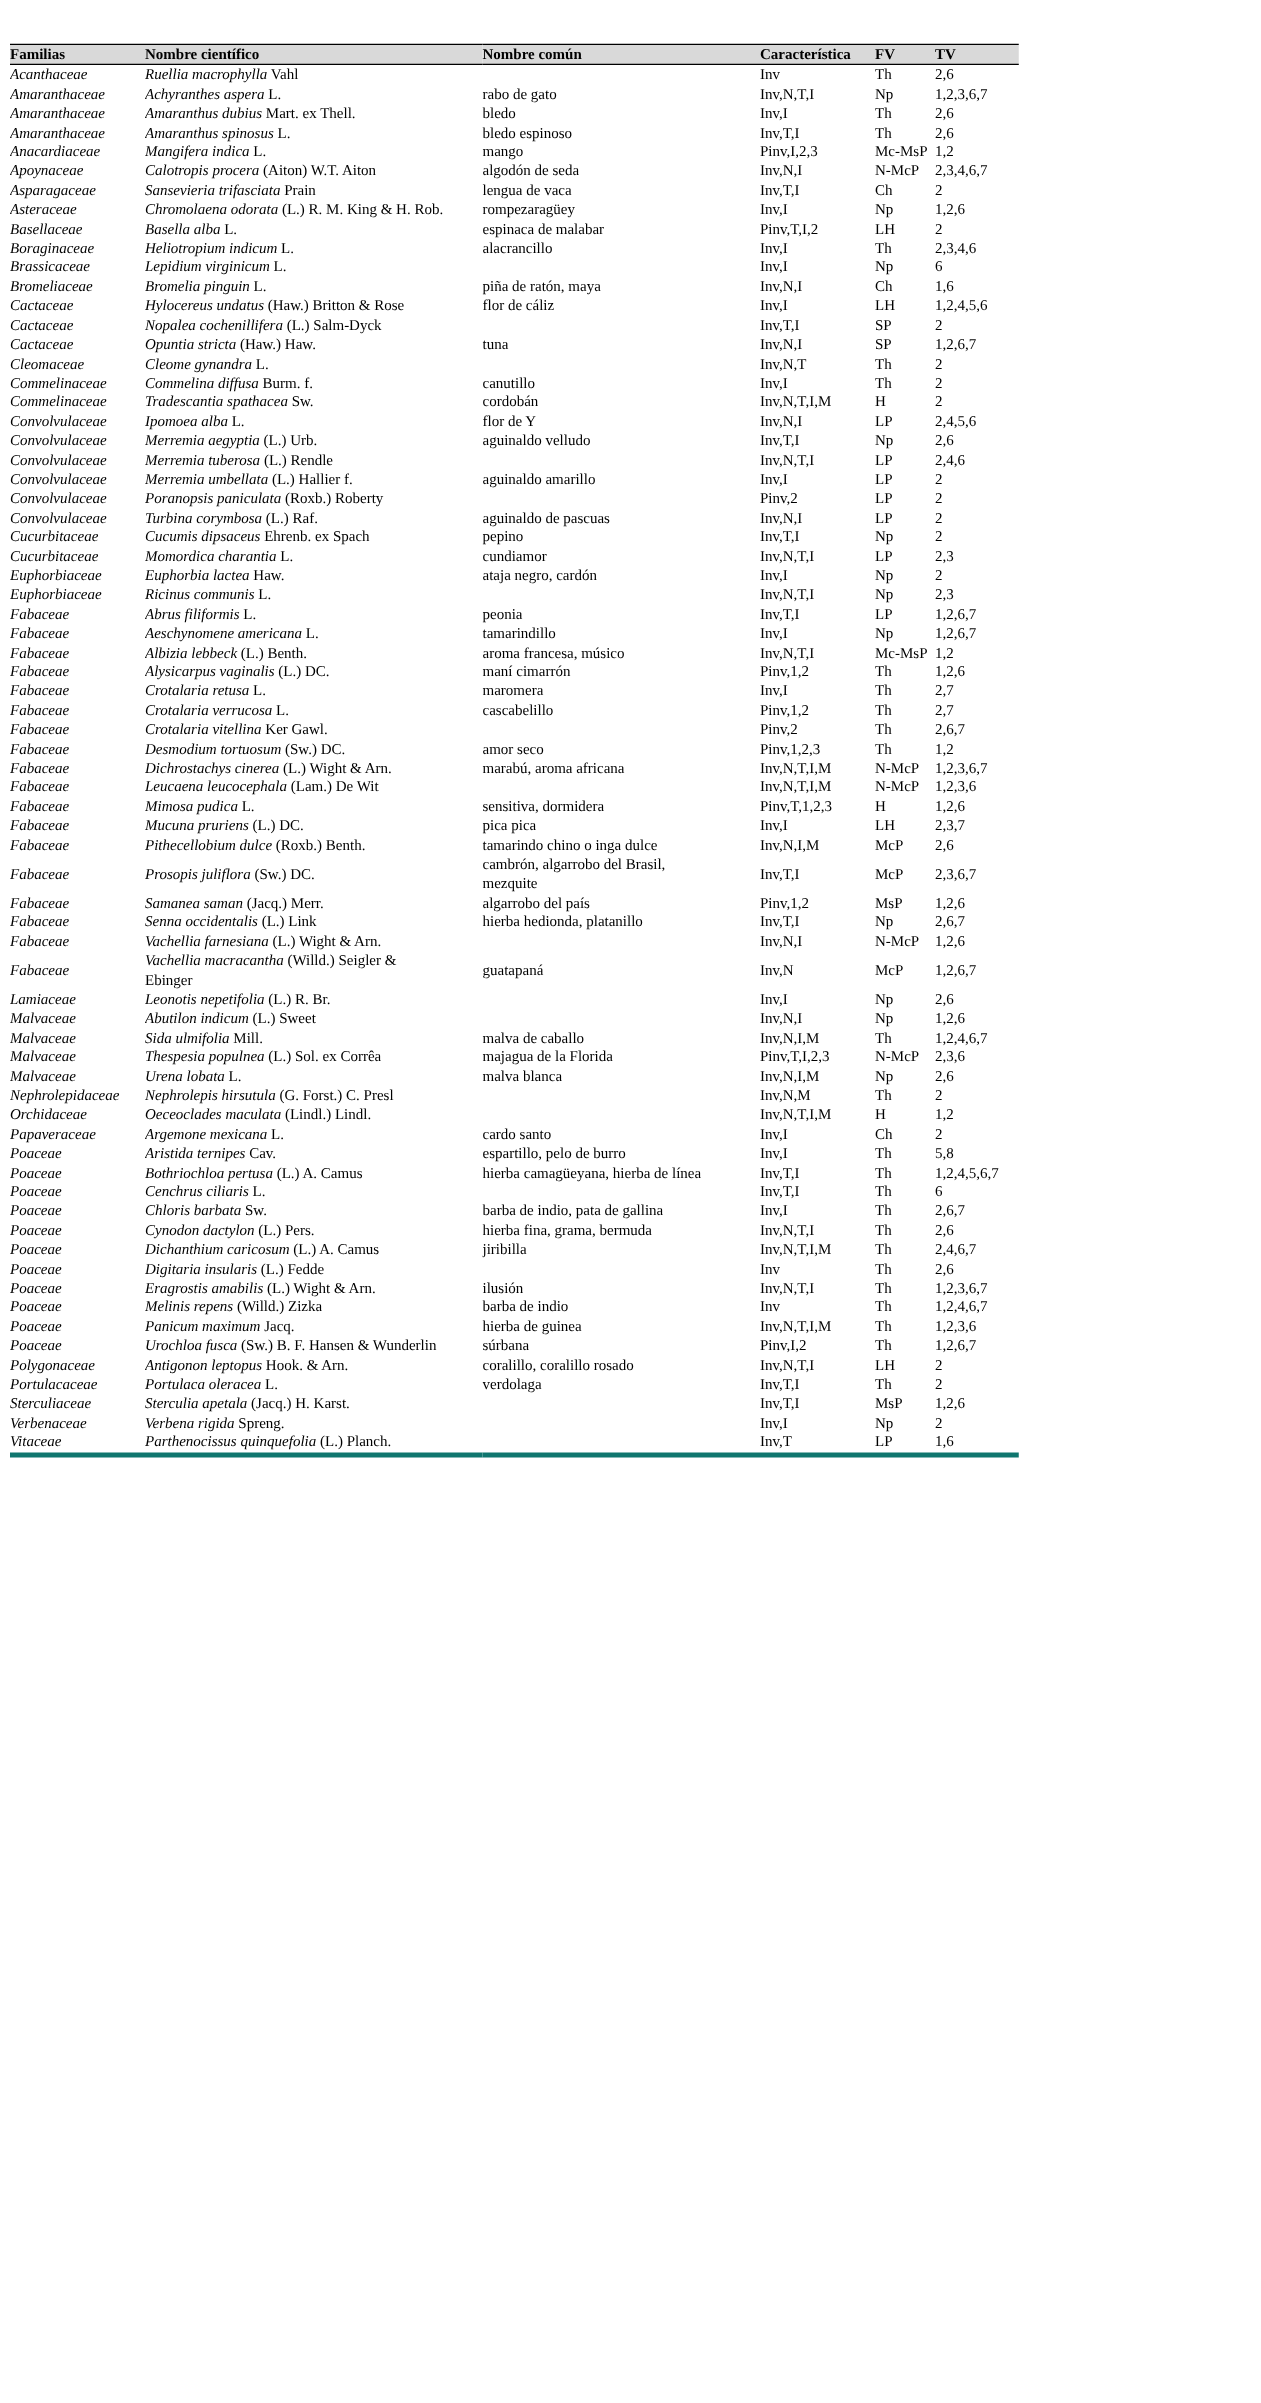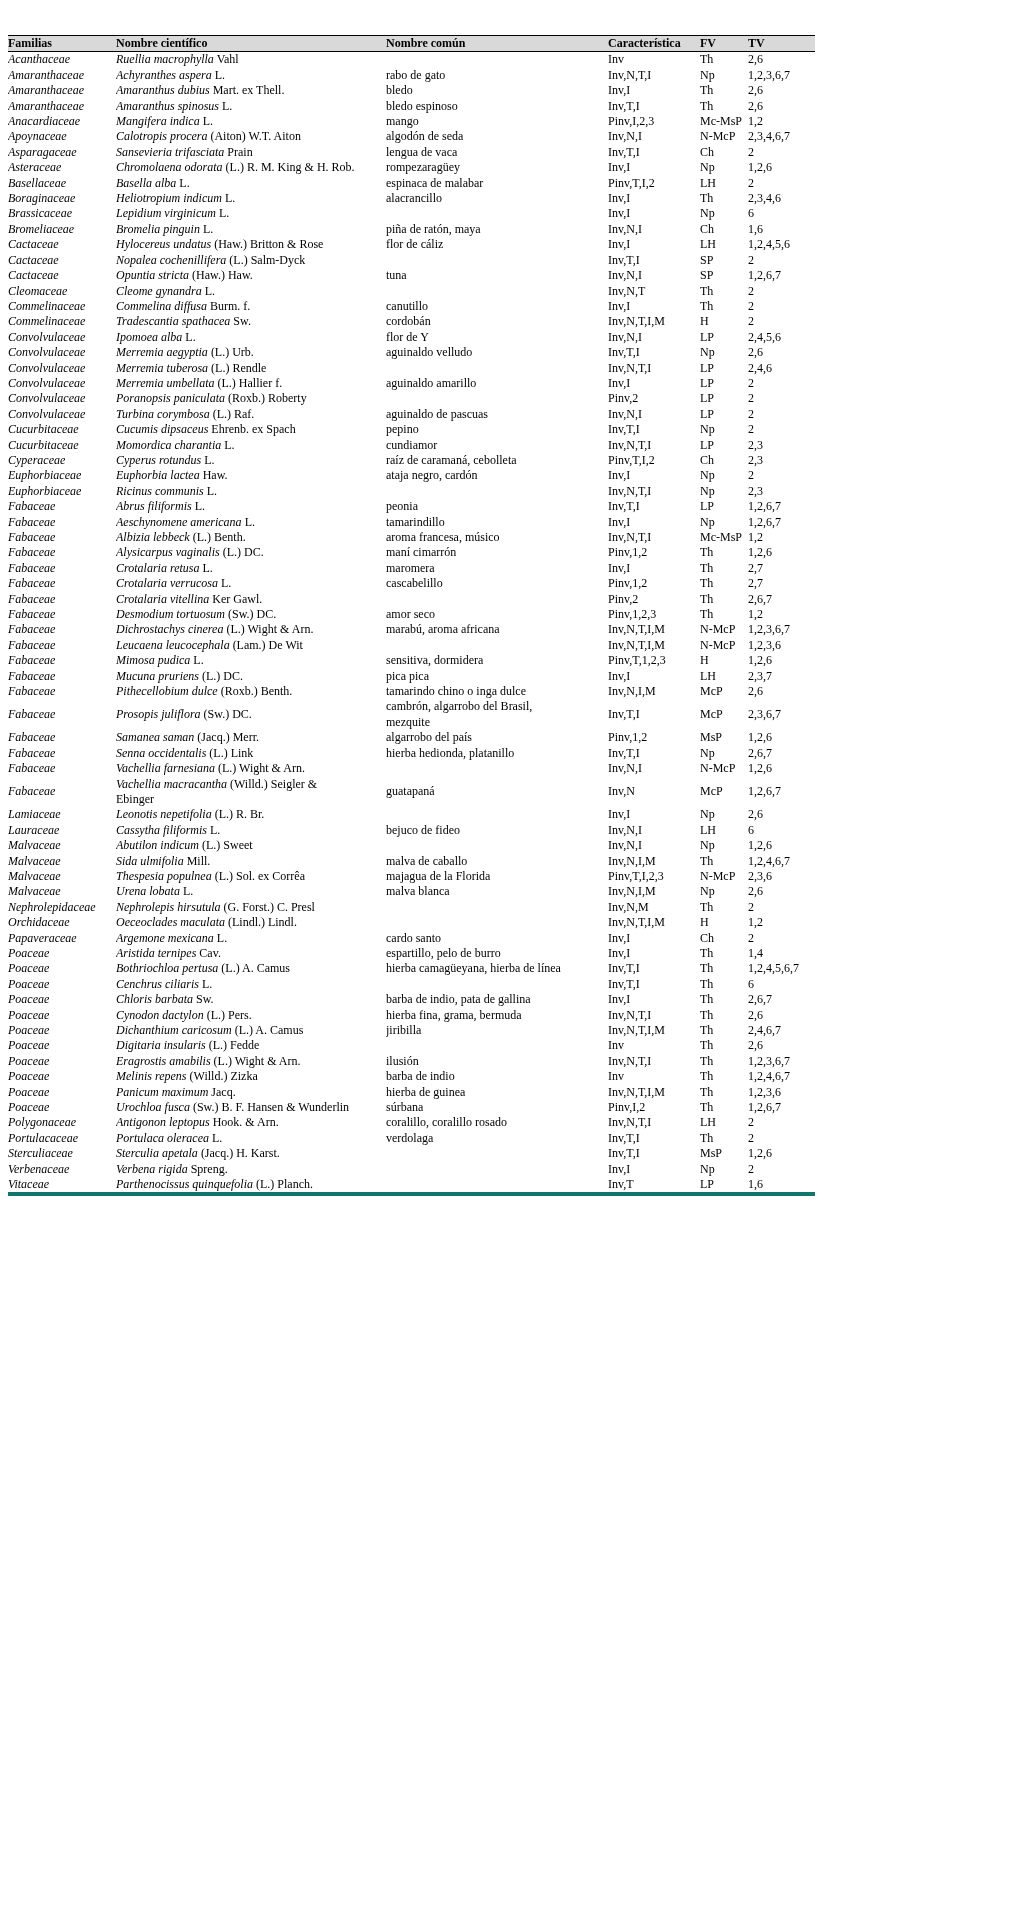--- a/index.html
+++ b/index.html
@@ -271,28 +271,20 @@
         </tr>
         <tr>
           <td class="col-family">Cucurbitaceae</td>
           <td class="col-sci"><span class="sci-name">Momordica charantia</span> L.</td>
           <td class="col-common">cundiamor</td>
           <td class="col-carac">Inv,N,T,I</td>
           <td class="col-fv">LP</td>
           <td class="col-tv">2,3</td>
         </tr>
         <tr>
-          <td class="col-family">Cyperaceae</td>
-          <td class="col-sci"><span class="sci-name">Cyperus rotundus</span> L.</td>
-          <td class="col-common">raíz de caramaná, cebolleta</td>
-          <td class="col-carac">Pinv,T,I,2</td>
-          <td class="col-fv">Ch</td>
-          <td class="col-tv">2,3</td>
-        </tr>
-        <tr>
           <td class="col-family">Euphorbiaceae</td>
           <td class="col-sci"><span class="sci-name">Euphorbia lactea</span> Haw.</td>
           <td class="col-common">ataja negro, cardón</td>
           <td class="col-carac">Inv,I</td>
           <td class="col-fv">Np</td>
           <td class="col-tv">2</td>
         </tr>
         <tr>
           <td class="col-family">Euphorbiaceae</td>
           <td class="col-sci"><span class="sci-name">Ricinus communis</span> L.</td>
@@ -449,28 +441,20 @@
         </tr>
         <tr>
           <td class="col-family">Lamiaceae</td>
           <td class="col-sci"><span class="sci-name">Leonotis nepetifolia</span> (L.) R. Br.</td>
           <td class="col-common"></td>
           <td class="col-carac">Inv,I</td>
           <td class="col-fv">Np</td>
           <td class="col-tv">2,6</td>
         </tr>
         <tr>
-          <td class="col-family">Lauraceae</td>
-          <td class="col-sci"><span class="sci-name">Cassytha filiformis</span> L.</td>
-          <td class="col-common">bejuco de fideo</td>
-          <td class="col-carac">Inv,N,I</td>
-          <td class="col-fv">LH</td>
-          <td class="col-tv">6</td>
-        </tr>
-        <tr>
           <td class="col-family">Malvaceae</td>
           <td class="col-sci"><span class="sci-name">Abutilon indicum</span> (L.) Sweet</td>
           <td class="col-common"></td>
           <td class="col-carac">Inv,N,I</td>
           <td class="col-fv">Np</td>
           <td class="col-tv">1,2,6</td>
         </tr>
         <tr>
           <td class="col-family">Malvaceae</td>
           <td class="col-sci"><span class="sci-name">Sida ulmifolia</span> Mill.</td>
@@ -518,21 +502,21 @@
           <td class="col-carac">Inv,I</td>
           <td class="col-fv">Ch</td>
           <td class="col-tv">2</td>
         </tr>
         <tr>
           <td class="col-family">Poaceae</td>
           <td class="col-sci"><span class="sci-name">Aristida ternipes</span> Cav.</td>
           <td class="col-common">espartillo, pelo de burro</td>
           <td class="col-carac">Inv,I</td>
           <td class="col-fv">Th</td>
-          <td class="col-tv">1,4</td>
+          <td class="col-tv">5,8</td>
         </tr>
         <tr>
           <td class="col-family">Poaceae</td>
           <td class="col-sci"><span class="sci-name">Bothriochloa pertusa</span> (L.) A. Camus</td>
           <td class="col-common">hierba camagüeyana, hierba de línea</td>
           <td class="col-carac">Inv,T,I</td>
           <td class="col-fv">Th</td>
           <td class="col-tv">1,2,4,5,6,7</td>
         </tr>
         <tr>

